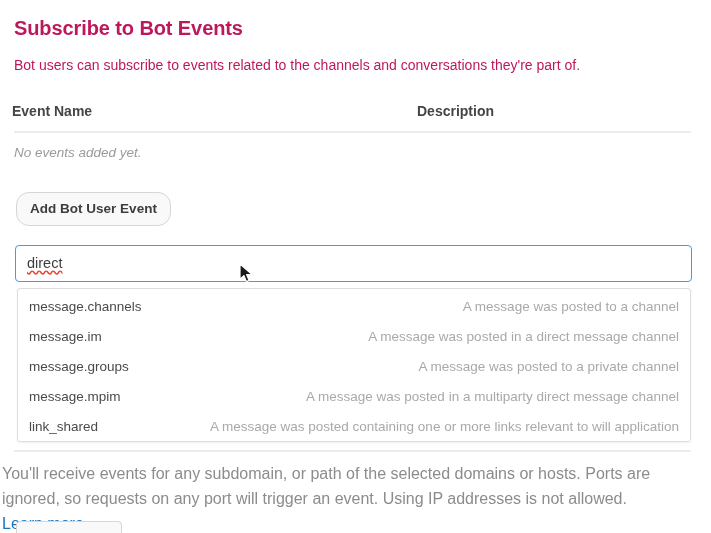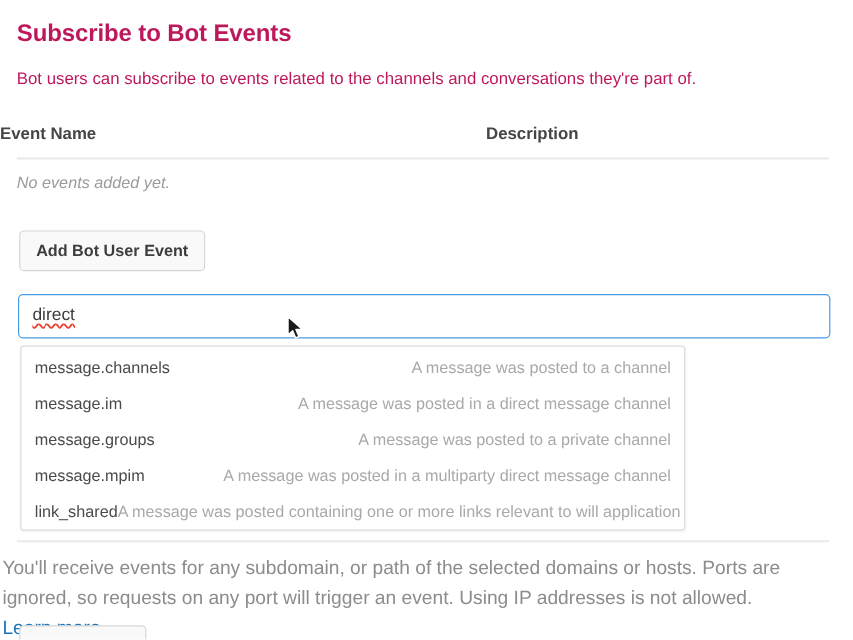--- a/index.html
+++ b/index.html
@@ -41,21 +41,21 @@
     top: 55px;
     font-size: 14px;
     color: #be185d;
     line-height: 20px;
     white-space: nowrap;
   }
 
   
   .table-head {
     position: absolute;
-    left: 0;
+    left: 12px;
     top: 103px;
     width: 677px;
     height: 20px;
   }
   .th {
     position: absolute;
     top: 0;
     font-size: 14px;
     font-weight: bold;
     color: #454545;
@@ -97,20 +97,21 @@
     cursor: pointer;
     padding: 0;
   }
   .btn-add-bot-event {
     left: 16px;
     top: 192px;
     width: 155px;
     height: 34px;
     line-height: 32px;
     text-align: center;
+    border-radius: 13px;
   }
   .btn-bottom-partial {
     left: 16px;
     top: 521px;
     width: 106px;
     height: 30px;
     line-height: 28px;
     text-align: center;
     overflow: hidden;
   }
@@ -146,21 +147,21 @@
     text-underline-offset: 2px;
     pointer-events: none;
   }
 
   
   .combo-menu {
     position: absolute;
     box-sizing: border-box;
     left: 17px;
     top: 288px;
-    width: 554px;
+    width: 674px;
     height: 154px;
     background: #ffffff;
     border: 1px solid #dddddd;
     border-radius: 3px;
     box-shadow: 0 1px 2px rgba(0,0,0,0.06);
     overflow: hidden;
   }
   .combo-option {
     position: relative;
     box-sizing: border-box;

